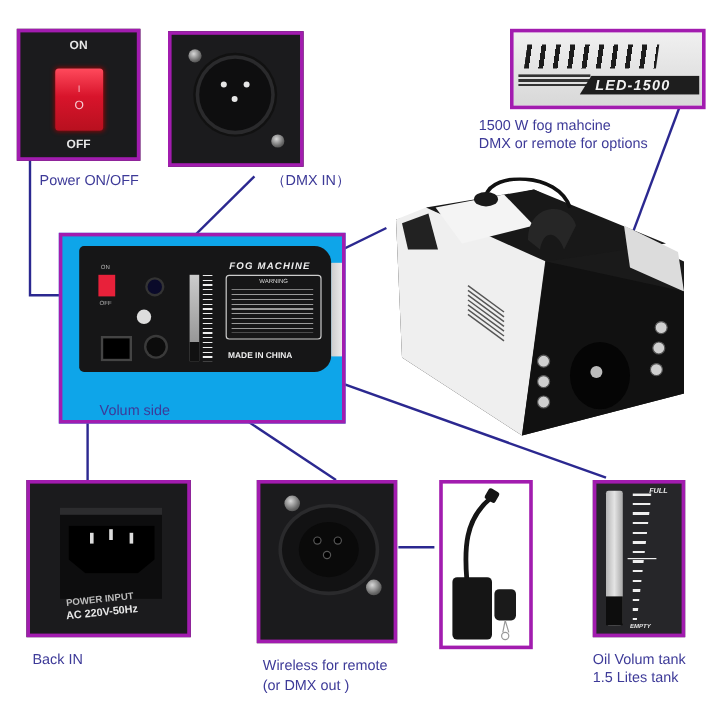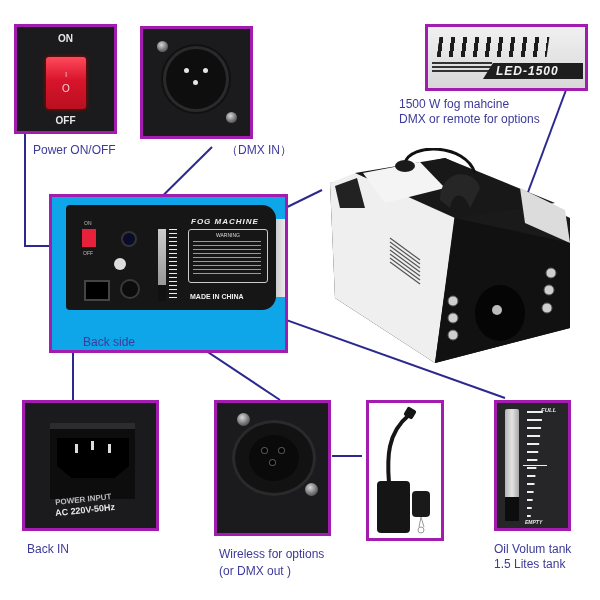--- a/index.html
+++ b/index.html
@@ -83,21 +83,21 @@
     <div class="abs" style="left:103px;top:24px;width:8px;height:72px;background:repeating-linear-gradient(180deg,#eee 0 1px,transparent 1px 4px);"></div>
     <div class="abs" style="left:125px;top:12px;color:#eee;font-weight:bold;font-size:8px;letter-spacing:1px;font-style:italic;">FOG MACHINE</div>
     <div class="abs" style="left:122px;top:24px;width:78px;height:52px;border:1px solid #ccc;border-radius:3px;">
       <div class="abs" style="left:0;width:78px;top:2px;text-align:center;color:#ddd;font-size:5px;">WARNING</div>
       <div class="abs" style="left:4px;top:11px;width:68px;height:36px;background:repeating-linear-gradient(180deg,#999 0 1px,transparent 1px 4px);"></div>
     </div>
     <div class="abs" style="left:124px;top:88px;color:#eee;font-weight:bold;font-size:7px;">MADE IN CHINA</div>
   </div>
   <div class="abs" style="left:224px;top:22px;width:10px;height:78px;background:linear-gradient(90deg,#ccc,#eee);"></div>
 </div>
-<div class="label" style="left:83px;top:335px;">Back side</div>
+<div class="label" style="left:83px;top:335px;">Volum side</div>
 
 <div class="abs" style="left:325px;top:148px;width:260px;height:220px;">
   <svg width="260" height="220" viewBox="0 0 260 220">
 
     <polygon points="5,35 120,10 245,70 245,180 110,215 10,150" fill="#1a1a1a"></polygon>
     <polygon points="5,35 30,25 130,65 110,215 10,150" fill="#efefef"></polygon>
     <polygon points="10,38 32,30 40,60 15,60" fill="#222"></polygon>
 
     <polygon points="30,25 120,10 230,55 130,70" fill="#181818"></polygon>
 
@@ -152,21 +152,21 @@
   <div class="screw" style="left:20px;top:10px;width:13px;height:13px;"></div>
   <div class="screw" style="left:88px;top:80px;width:13px;height:13px;"></div>
   <div class="abs" style="left:18px;top:20px;width:78px;height:70px;border-radius:50%;background:#121213;box-shadow:0 0 0 3px #2a2a2c;">
     <div class="abs" style="left:14px;top:12px;width:50px;height:46px;border-radius:50%;background:#0a0a0a;">
       <div class="socket-hole" style="left:13px;top:13px;"></div>
       <div class="socket-hole" style="left:30px;top:13px;"></div>
       <div class="socket-hole" style="left:21px;top:25px;"></div>
     </div>
   </div>
 </div>
-<div class="label" style="left:219px;top:547px;">Wireless for options</div>
+<div class="label" style="left:219px;top:547px;">Wireless for remote</div>
 <div class="label" style="left:219px;top:564px;">(or DMX out )</div>
 
 <div class="box" style="left:366px;top:400px;width:78px;height:141px;background:#fff;">
   <svg width="72" height="135" viewBox="0 0 72 135">
     <path d="M20,80 C18,55 18,30 40,12" stroke="#151515" stroke-width="4" fill="none"></path>
     <rect x="36" y="5" width="10" height="10" rx="2" fill="#151515" transform="rotate(30 41 10)"></rect>
     <rect x="8" y="78" width="33" height="52" rx="4" fill="#151515"></rect>
     <rect x="43" y="88" width="18" height="26" rx="4" fill="#1a1a1a"></rect>
     <path d="M52,114 L50,124 M52,114 L55,124" stroke="#999" stroke-width="1"></path>
     <circle cx="52" cy="127" r="3" stroke="#999" stroke-width="1" fill="none"></circle>

